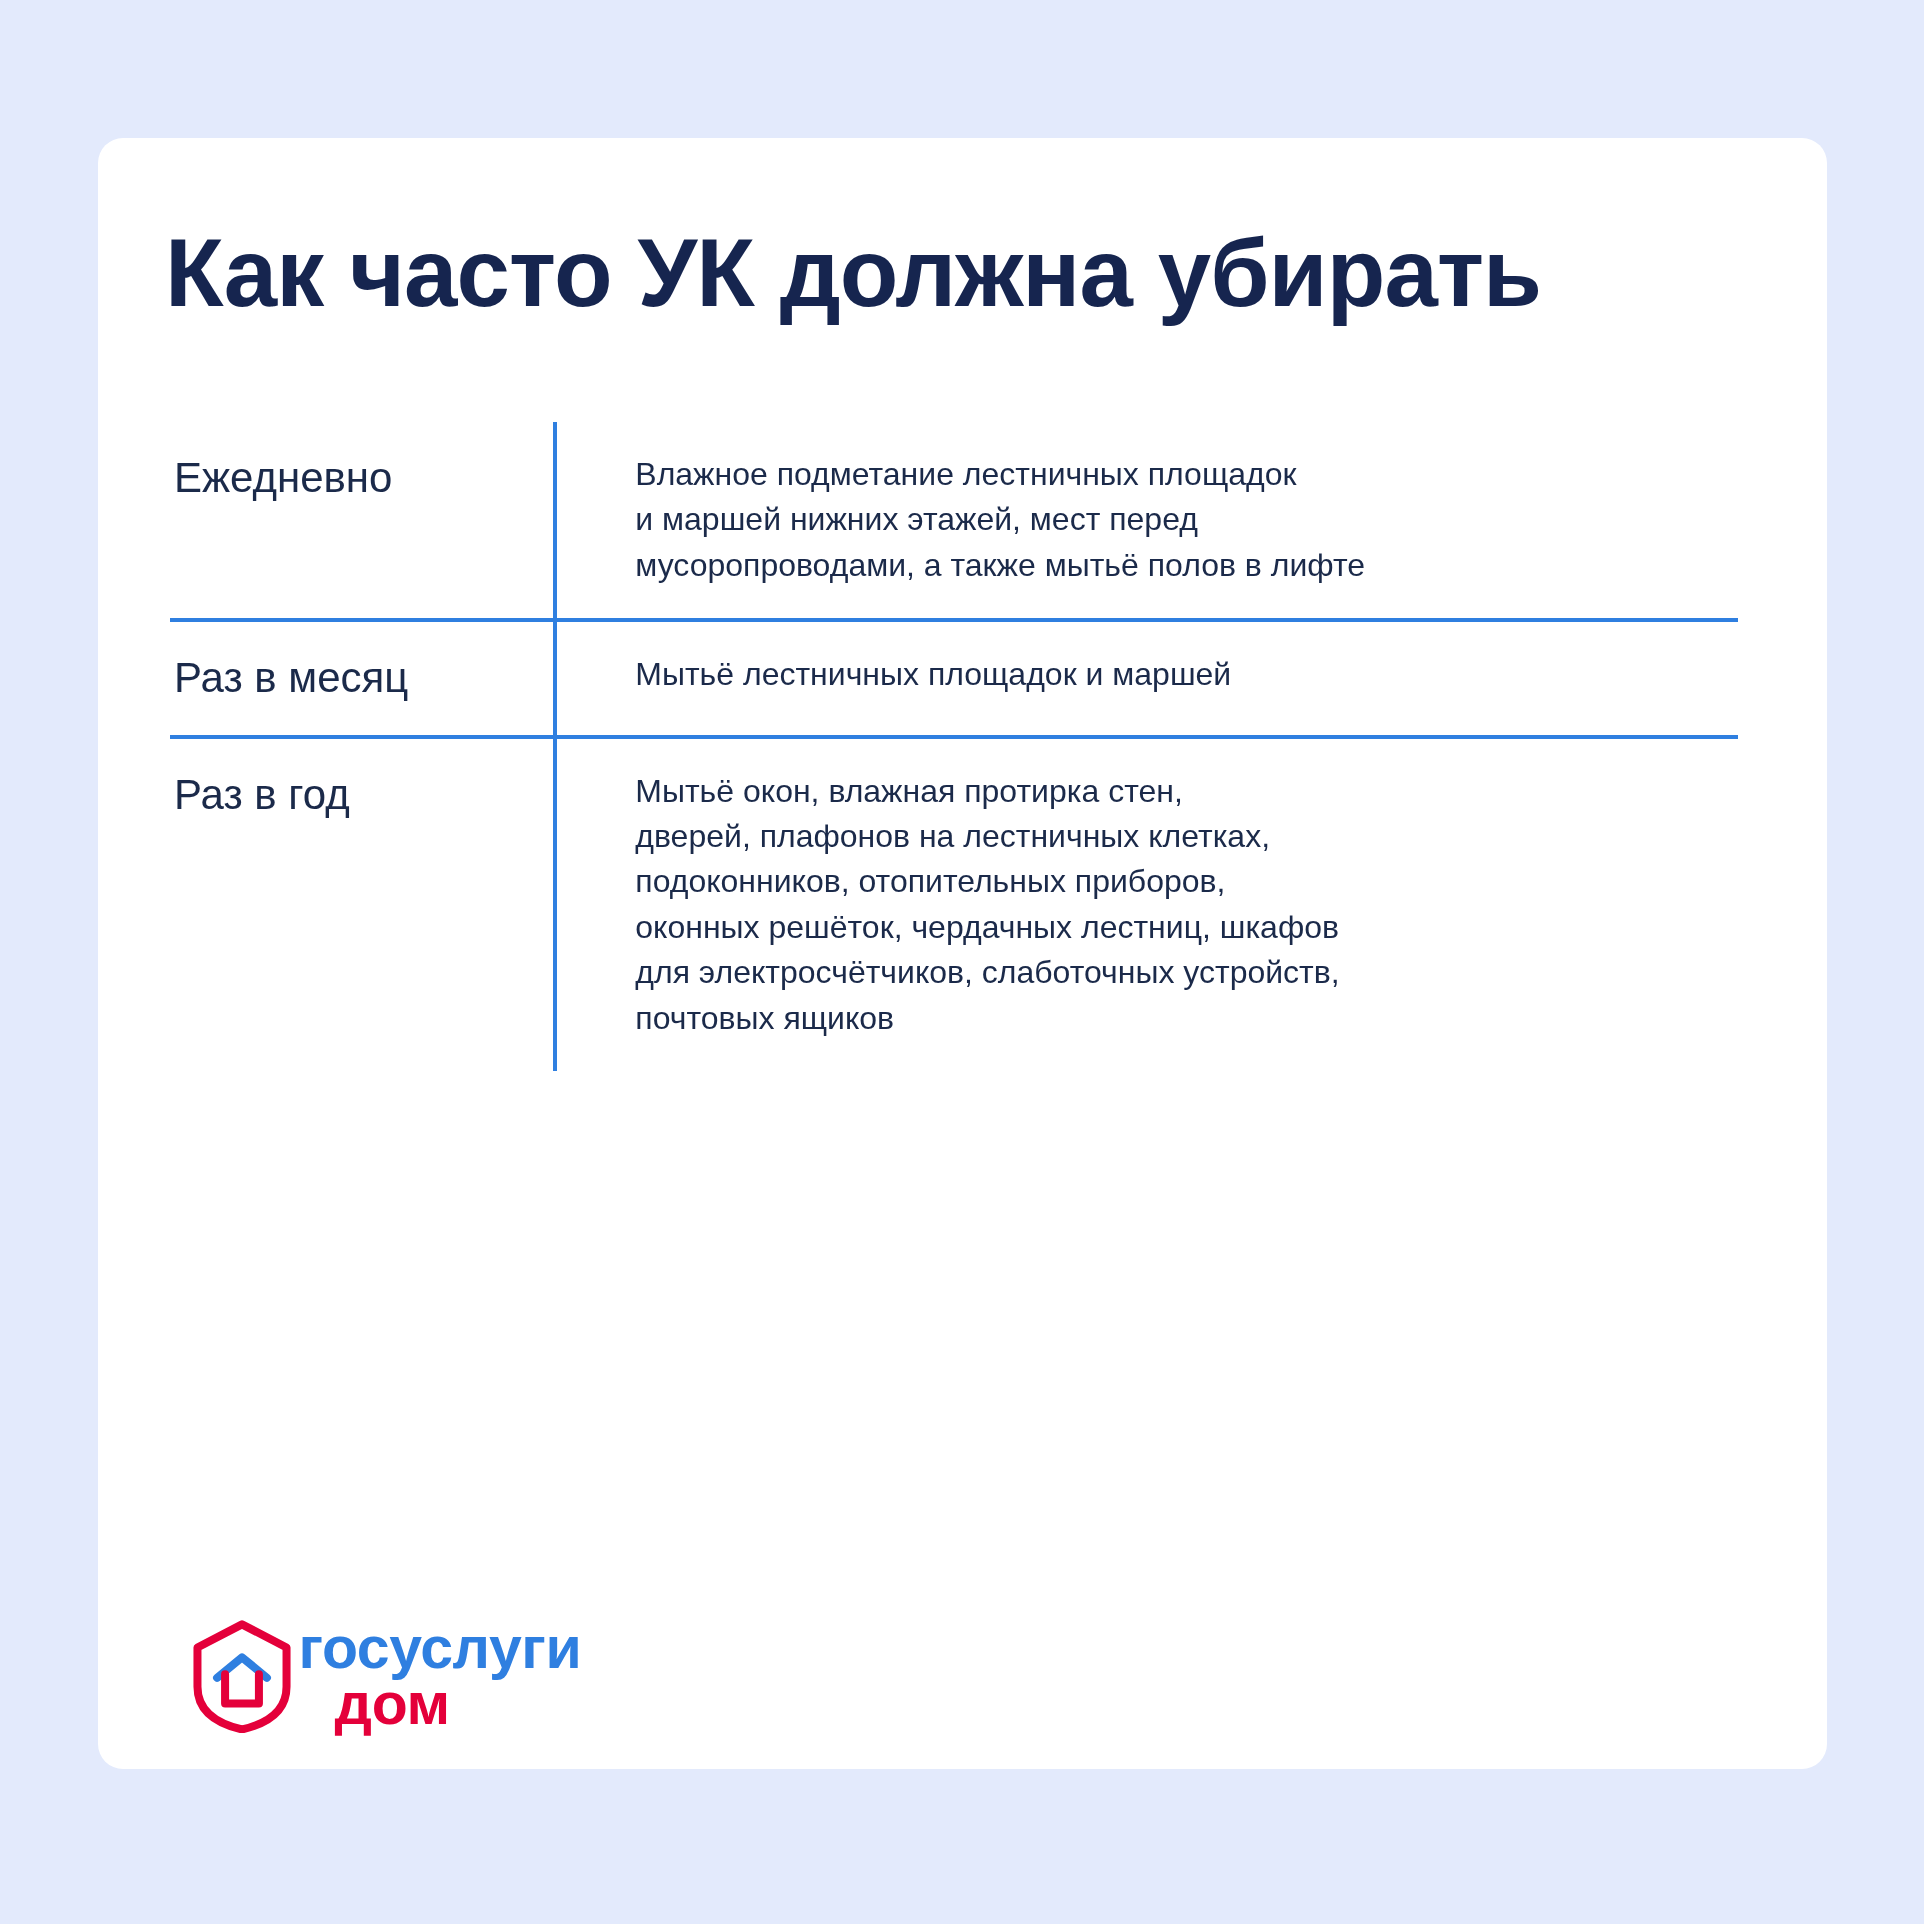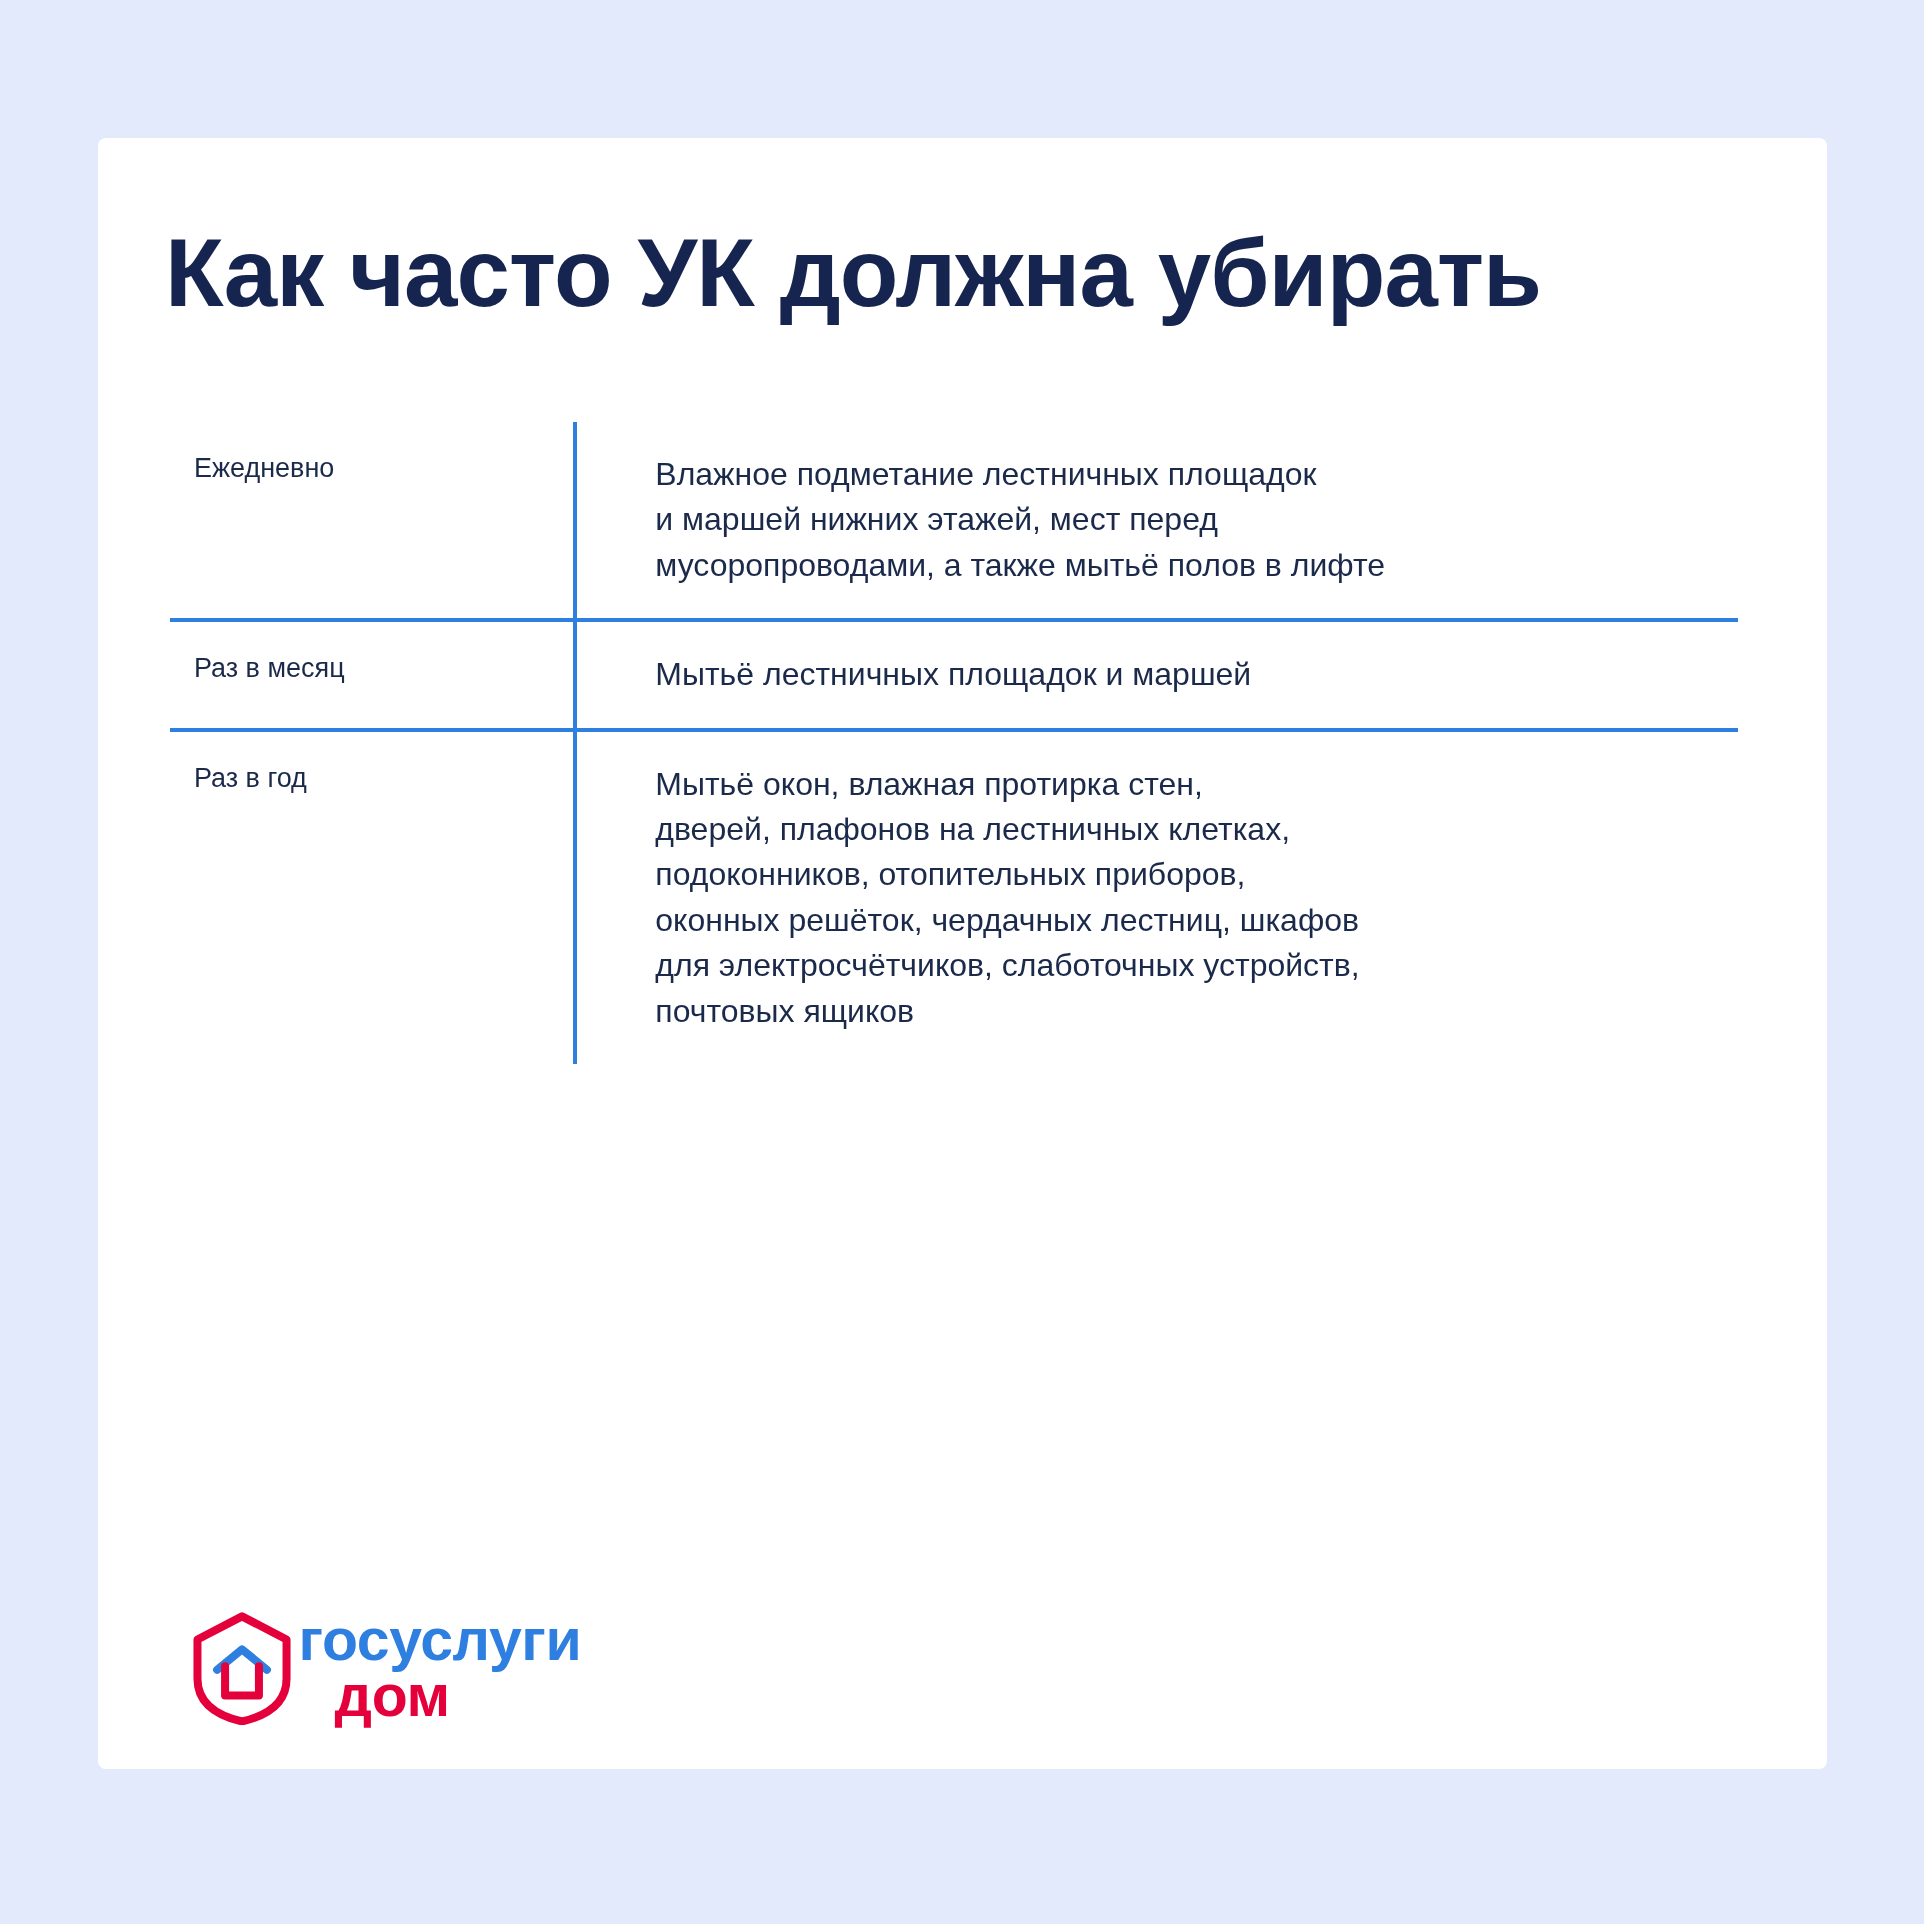--- a/index.html
+++ b/index.html
@@ -18,23 +18,23 @@
     width: 1925px;
     height: 1925px;
     box-sizing: border-box;
     padding: 138px 98px 156px 98px;
   }
   .card {
     position: relative;
     width: 100%;
     height: 100%;
     background: #ffffff;
-    border-radius: 8px;
+    border-radius: 25px;
     box-sizing: border-box;
-    padding: 85px 89px 35px 67px;
+    padding: 85px 89px 27px 67px;
     display: flex;
     flex-direction: column;
   }
   .title {
     font-size: 96px;
     font-weight: bold;
     color: #16254f;
     letter-spacing: -0.9px;
     line-height: 1.05;
     margin: 0 0 98px 0;
@@ -51,24 +51,23 @@
     border-top: 4.5px solid #2f7fe0;
   }
   .row.first {
     border-top: none;
   }
   .cell-left {
     width: 383px;
     flex: 0 0 383px;
     box-sizing: border-box;
     padding: 30px 21.4px 30px 3.6px;
-    font-size: 27px;
+    font-size: 42px;
     color: #1b2a4a;
     line-height: 1.25;
-    margin-left: 20px;
   }
   .cell-right {
     flex: 1 1 auto;
     box-sizing: border-box;
     border-left: 4.5px solid #2f7fe0;
     padding: 30px 0 30px 78px;
     font-size: 32px;
     color: #1b2a4a;
     line-height: 1.42;
   }

